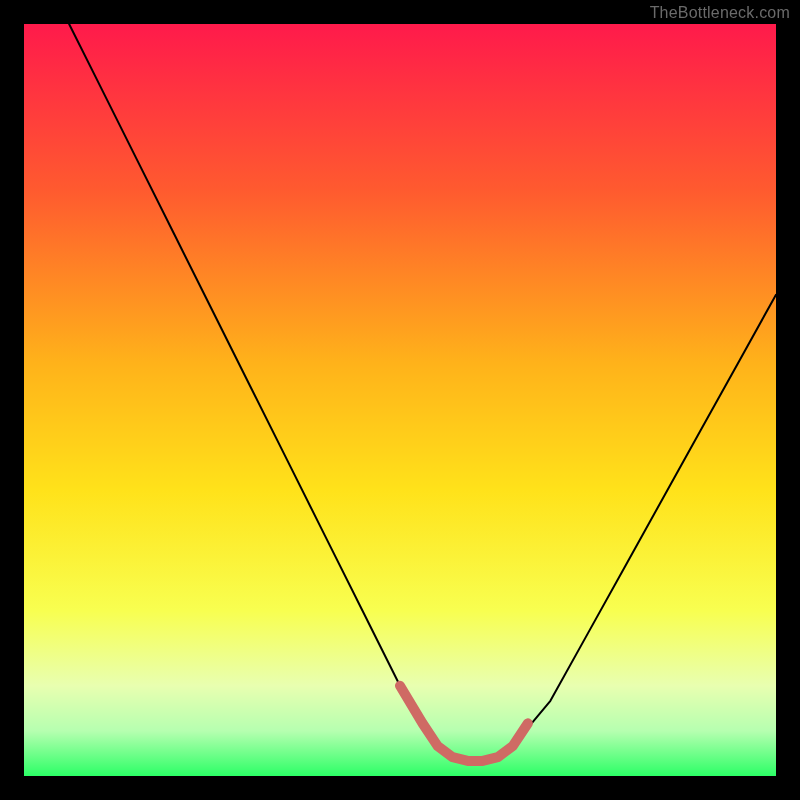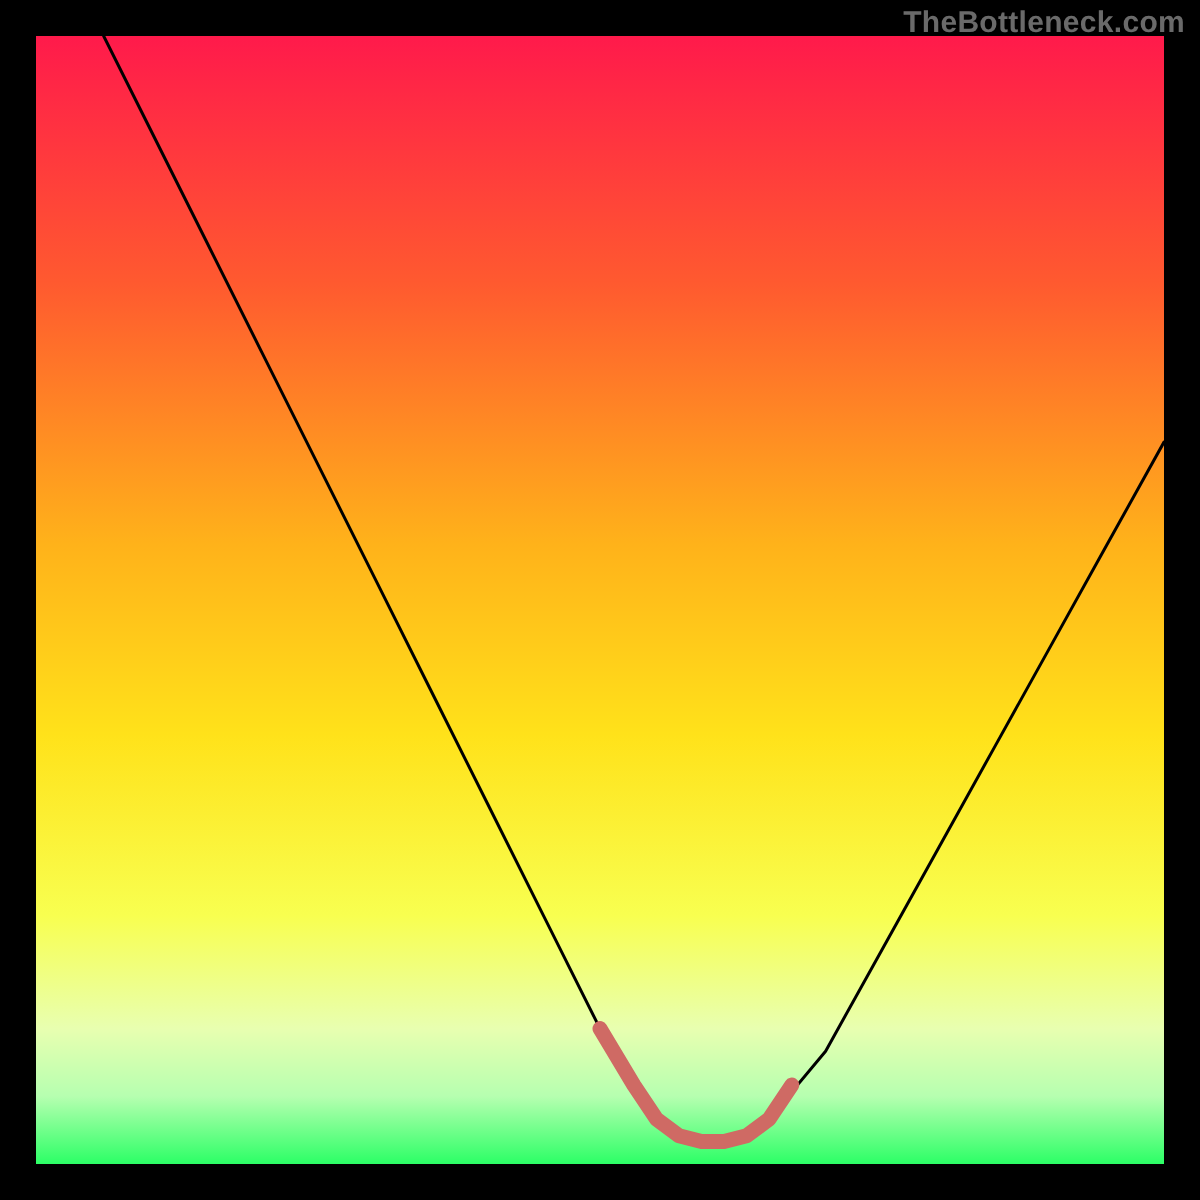--- a/index.html
+++ b/index.html
@@ -23,22 +23,22 @@
     left: 24px;
     top: 24px;
     width: 752px;
     height: 752px;
   }
   .watermark {
     position: absolute;
     top: 4px;
     right: 10px;
     font-family: Arial, Helvetica, sans-serif;
-    font-size: 20px;
-    font-weight: 700;
+    font-size: 16px;
+    font-weight: 400;
     color: #6a6a6a;
     letter-spacing: 0.2px;
     pointer-events: none;
   }
 </style>
 </head>
 <body>
 
 <div class="frame">
   <svg class="plot" viewBox="0 0 100 100" preserveAspectRatio="none">

